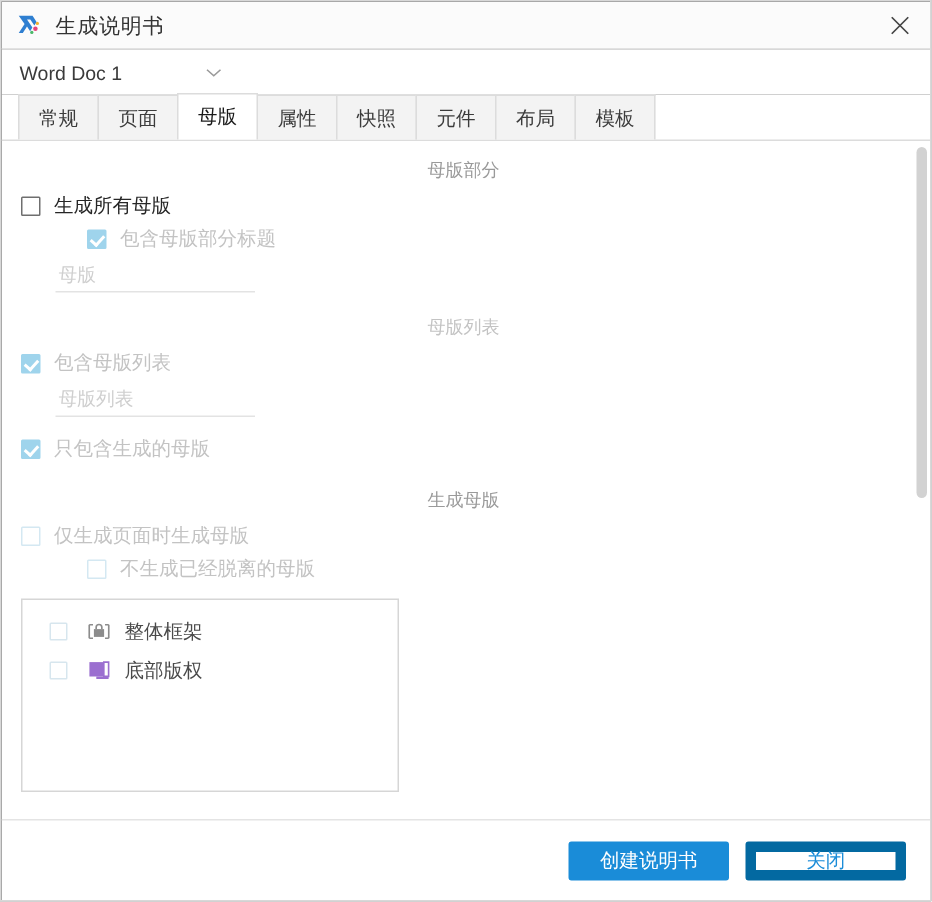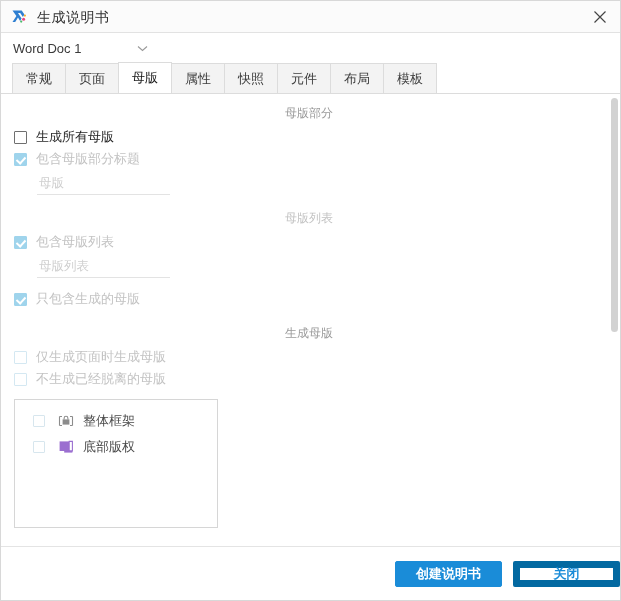--- a/index.html
+++ b/index.html
@@ -121,21 +121,21 @@
     text-align: center;
   }
   .group-title.dim { color: #c3c3c3; }
 
   .row {
     display: flex;
     align-items: center;
     height: 22px;
     margin-bottom: 0px;
   }
-  .row + .row { margin-top: 0px; }
+  .row + .row { margin-top: 0px; margin-left: 44px; }
 
   
   .cb {
     width: 13px; height: 13px;
     border: 1px solid #6f6f6f;
     background: #ffffff;
     border-radius: 1px;
     margin-right: 9px;
     flex: 0 0 auto;
     position: relative;
@@ -186,21 +186,21 @@
     padding: 0 0 2px 2px;
   }
   .field input::placeholder { color: #cfcfcf; }
 
   .spacer-16 { height: 16px; }
   .spacer-10 { height: 10px; }
 
   
   .listbox {
     margin-top: 9px;
-    width: 204px;
+    width: 252px;
     height: 129px;
     border: 1px solid #d6d6d6;
     background: #ffffff;
     padding: 8px 0 0 0;
     overflow: hidden;
   }
   .list-item {
     display: flex;
     align-items: center;
     height: 26px;
@@ -247,23 +247,22 @@
 
   
   .footer {
     height: 54px;
     min-height: 54px;
     border-top: 1px solid #e4e4e4;
     background: #ffffff;
     display: flex;
     align-items: center;
     justify-content: flex-end;
-    padding-right: 0;
+    padding-right: 16px;
     gap: 11px;
-    font-weight: bold;
   }
   .btn {
     height: 26px;
     font-size: 13px;
     font-family: inherit;
     border-radius: 2px;
     display: flex;
     align-items: center;
     justify-content: center;
     cursor: default;

